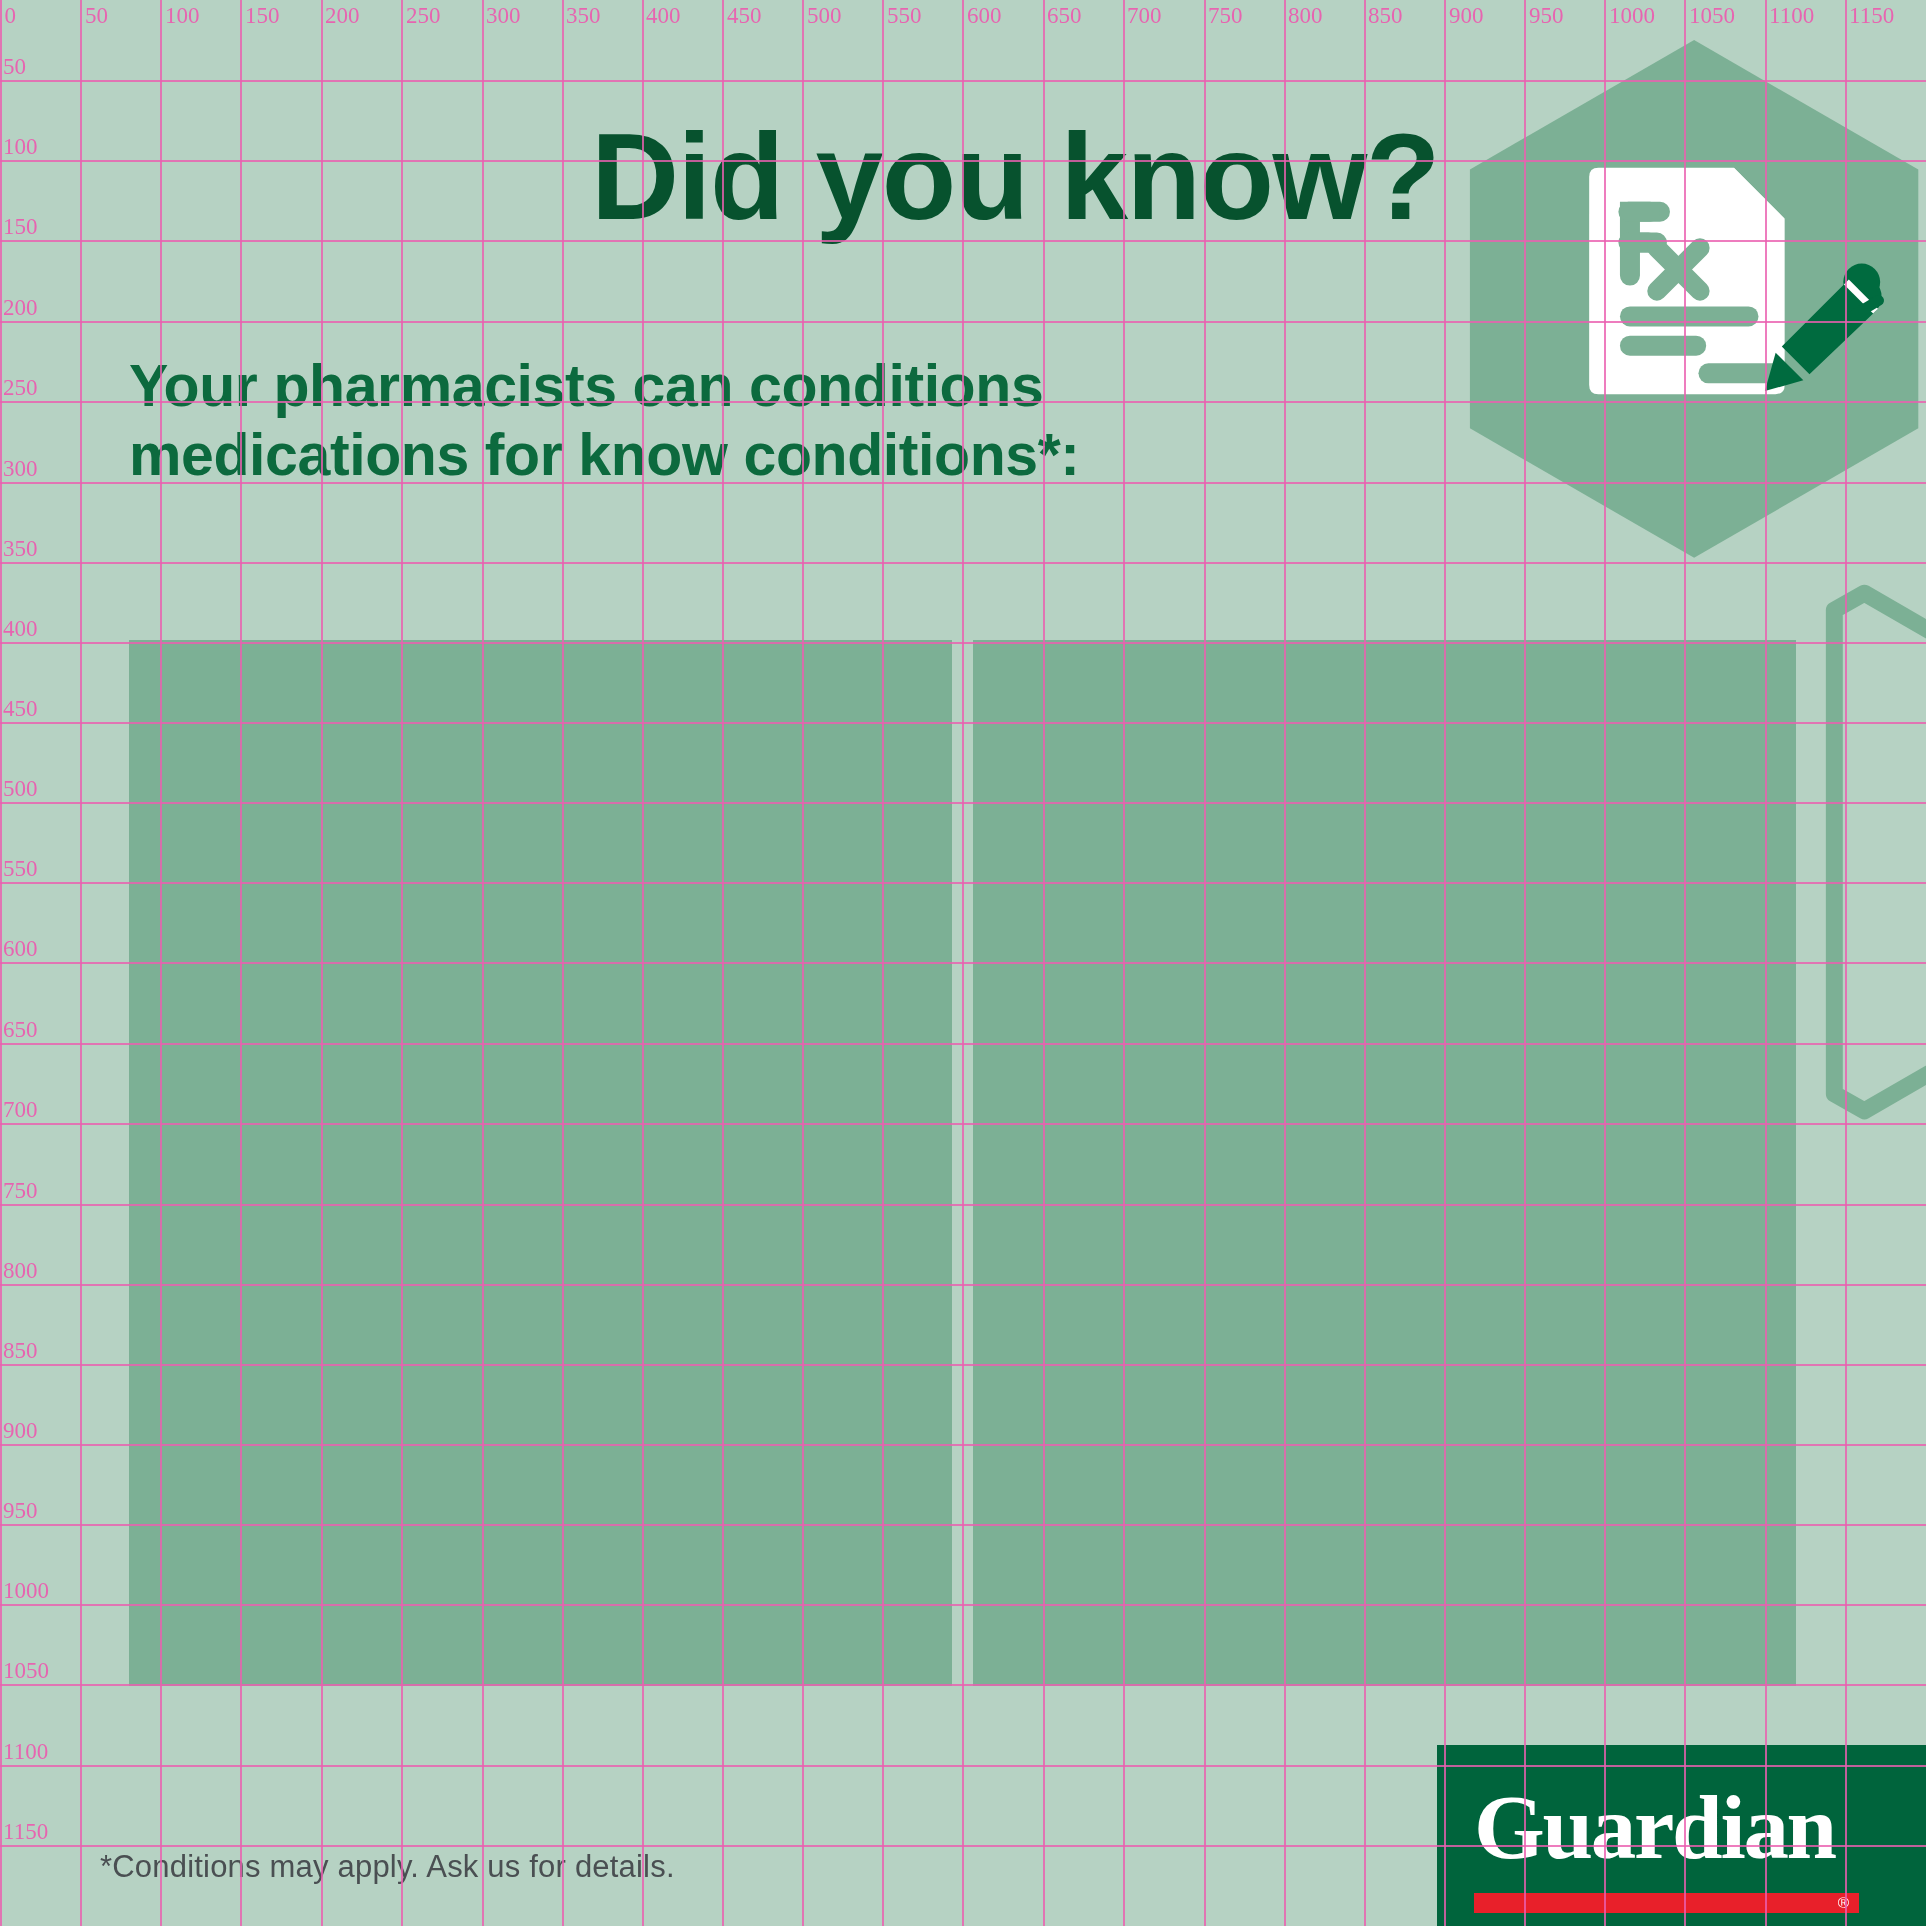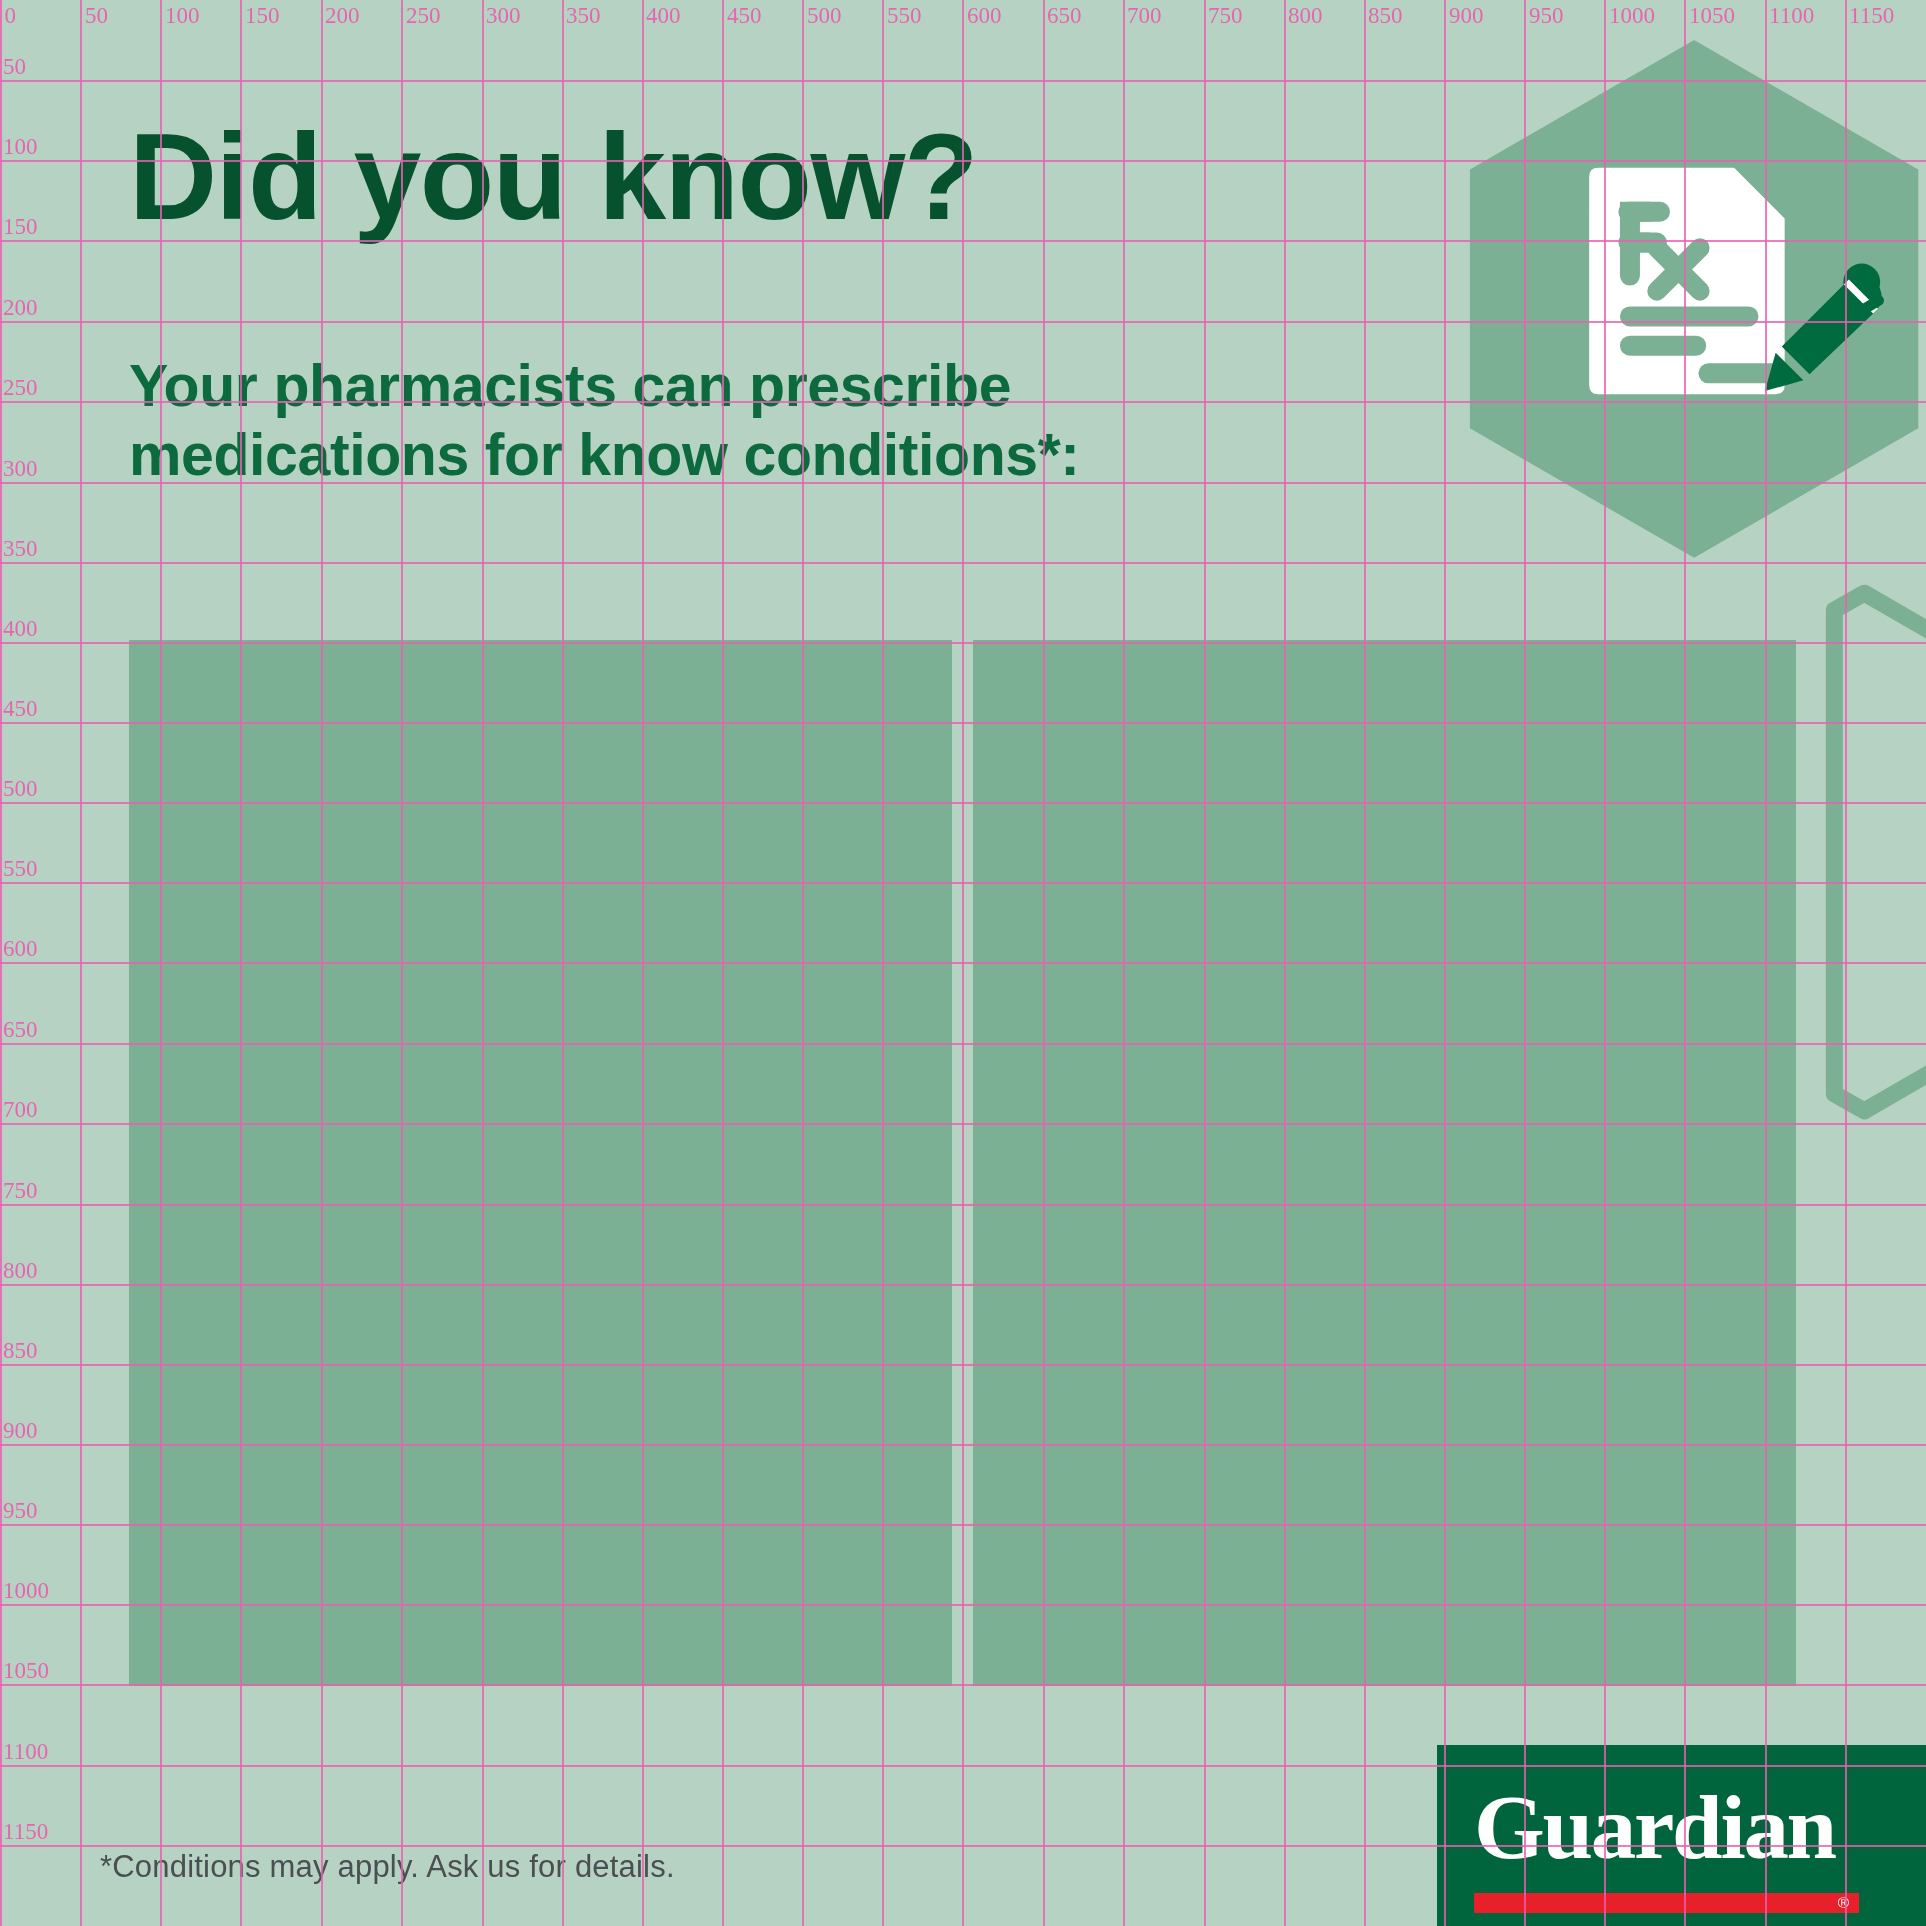--- a/index.html
+++ b/index.html
@@ -39,20 +39,21 @@
   }
   .title {
     margin: 0;
     font-family: "Liberation Sans", sans-serif;
     font-weight: 700;
     font-size: 122px;
     line-height: 1.0;
     letter-spacing: -1.5px;
     color: #07522e;
     white-space: nowrap;
+    text-align: right;
   }
   .subtitle {
     margin: 0;
     padding-top: 114px;
     font-family: "Liberation Sans", sans-serif;
     font-weight: 700;
     font-size: 59px;
     line-height: 1.17;
     letter-spacing: -0.4px;
     color: #0c6a3e;
@@ -203,21 +204,21 @@
         <circle cx="148" cy="26" r="24"></circle>
       </g>
       <path d="M 128 26 L 166 64" stroke="#ffffff" stroke-width="9" fill="none"></path>
       <path d="M 130 74 L 170 50" stroke="#006b3f" stroke-width="14" stroke-linecap="round" fill="none"></path>
     </svg>
   </div>
 
   <div class="headline-block">
     <h1 class="title">Did you know?</h1>
     <p class="subtitle">
-      <span class="sub-line">Your pharmacists can prescribe</span>
+      <span class="sub-line">Your pharmacists can conditions</span>
       <span class="sub-line">medications for know conditions*:</span>
     </p>
   </div>
 
   <div class="panels">
     <div class="panel"></div>
     <div class="panel"></div>
   </div>
 
   <div class="footnote">*Conditions may apply. Ask us for details.</div>

